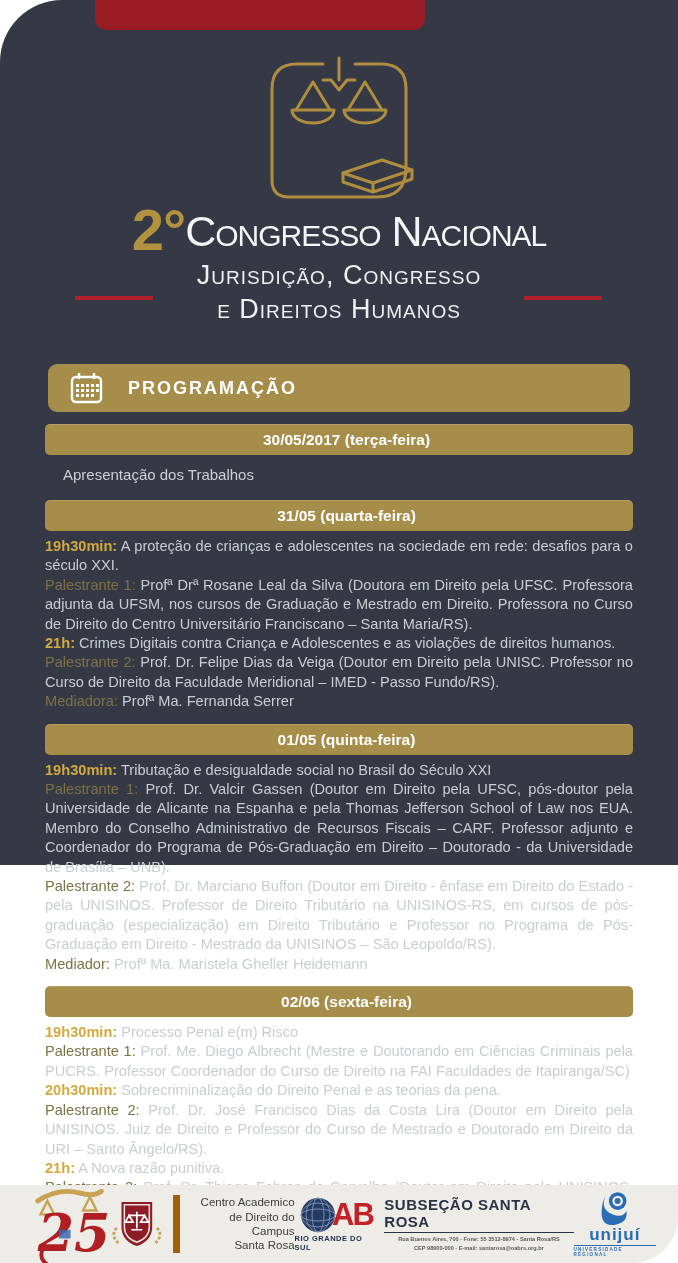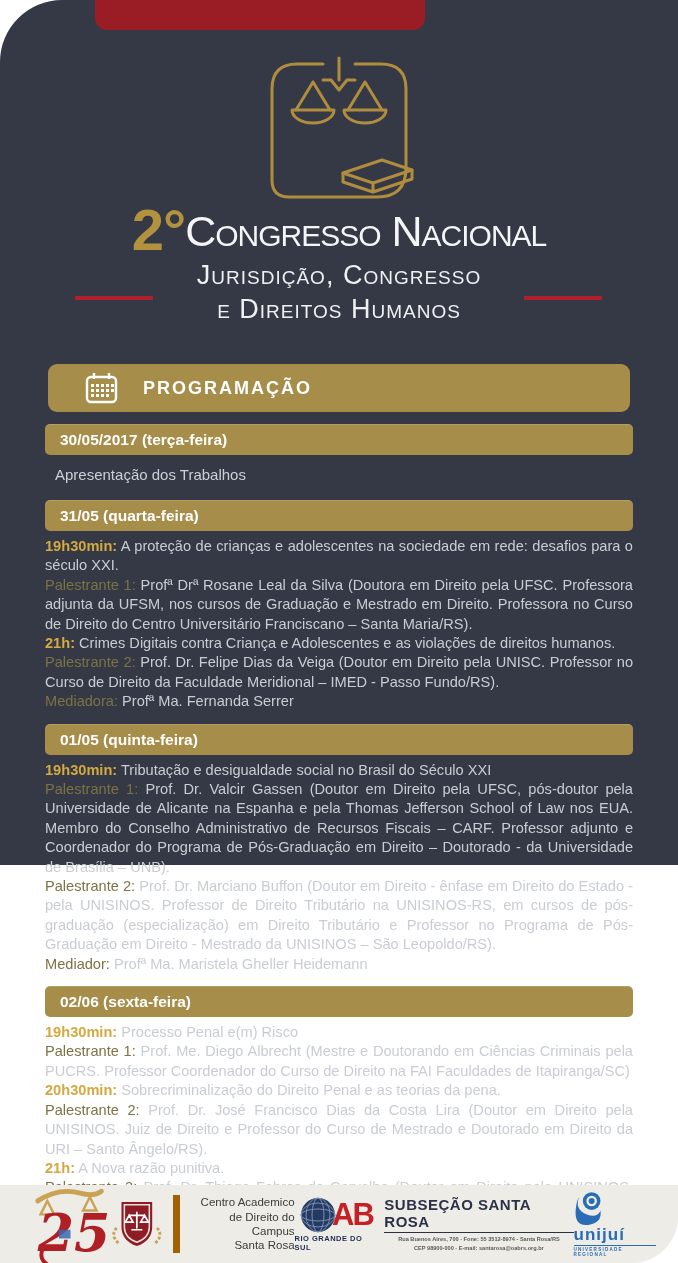--- a/index.html
+++ b/index.html
@@ -12,46 +12,46 @@
   
   .title-row{position:absolute;top:196px;left:0;width:100%;text-align:center;white-space:nowrap;}
   .edition{font-size:58px;font-weight:bold;color:#b2913f;letter-spacing:-1px;vertical-align:-4px;}
   .main-title{font-size:43px;color:#f4f5f6;font-variant:small-caps;letter-spacing:-1px;font-weight:400;}
   .subtitle{position:absolute;top:258px;left:0;width:100%;text-align:center;color:#eef0f2;}
   .subtitle .line{font-variant:small-caps;font-size:27px;letter-spacing:1px;line-height:34px;}
   .red-line{position:absolute;top:296px;width:78px;height:4px;background:#b11f2c;}
   .red-line.left{left:75px;}
   .red-line.right{right:76px;}
   
-  .prog-bar{position:absolute;top:364px;left:48px;right:48px;height:48px;background:#a78d4a;border-radius:9px;display:flex;align-items:center;padding-left:37px;box-sizing:border-box;}
+  .prog-bar{position:absolute;top:364px;left:48px;right:48px;height:48px;background:#a78d4a;border-radius:9px;display:flex;align-items:center;padding-left:22px;box-sizing:border-box;}
   .prog-bar .cal{width:36px;height:34px;margin-right:22px;}
   .prog-label{color:#ffffff;font-weight:bold;font-size:18px;letter-spacing:2px;}
   
   .sections{position:absolute;top:424px;left:0;width:678px;}
-  .date-bar{margin:0 45px;height:31px;background:#a78d4a;border-radius:5px;color:#ffffff;font-weight:bold;font-size:15.5px;line-height:31px;padding-left:15px;box-sizing:border-box;box-shadow:inset 0 1px 0 rgba(255,255,255,.15);}
+  .date-bar{margin:0 45px;height:31px;background:#a78d4a;border-radius:5px;color:#ffffff;font-weight:bold;font-size:15.5px;line-height:31px;padding-left:15px;box-sizing:border-box;box-shadow:inset 0 1px 0 rgba(255,255,255,.15);text-align:center;}
   .session-body{margin:6px 45px 12px 45px;}
   .entry{margin:0;font-size:14.6px;line-height:1.33;color:#c9cdd3;text-align:justify;}
-  .entry.plain{text-align:left;font-size:15px;color:#ccd0d6;margin:10px 5px 15px 10px;}
+  .entry.plain{text-align:left;font-size:15px;color:#ccd0d6;margin:10px 5px 15px 18px;}
   .lbl{font-weight:bold;}
   .lbl.time{color:#d4a93f;}
   .lbl.speaker{color:#7d7245;font-weight:normal;}
   .session{margin-bottom:12px;}
   
   .footer{position:absolute;left:0;bottom:0;width:678px;height:78px;background:#edece7;border-radius:0 0 46px 0;display:flex;align-items:center;justify-content:space-between;padding:0 22px 0 30px;box-sizing:border-box;}
   .logo-group{display:flex;align-items:center;}
   .centro-text{border-left:7px solid #a16207;padding-left:8px;margin-left:8px;color:#3c3c3a;font-size:11.5px;line-height:1.25;font-weight:normal;text-align:right;}
   .oab{display:flex;flex-direction:column;align-items:center;}
   .oab-row{display:flex;align-items:center;}
   .oab-ab{font-size:31px;font-weight:bold;color:#c42127;letter-spacing:-2px;margin-left:-4px;font-family:"Liberation Sans",sans-serif;}
   .oab-caption{font-size:7.5px;font-weight:bold;color:#1d2b4f;letter-spacing:.5px;margin-top:1px;}
   .subsecao{display:flex;flex-direction:column;align-items:center;margin-left:6px;}
   .subsecao-title{font-size:15px;font-weight:bold;color:#2b3247;letter-spacing:.5px;}
   .subsecao-rule{width:100%;height:1px;background:#2b3247;margin:2px 0 2px 0;}
   .subsecao-addr{font-size:5.6px;color:#5a5a58;line-height:1.5;text-align:center;font-weight:bold;}
-  .unijui{display:flex;flex-direction:column;}
+  .unijui{display:flex;flex-direction:column;align-items:center;}
   .unijui-name{font-size:17px;font-weight:bold;color:#2a6db5;letter-spacing:1px;margin-top:-2px;}
   .unijui-caption{font-size:4.6px;color:#2a6db5;font-weight:bold;letter-spacing:1.2px;border-top:1px solid #2a6db5;padding-top:1px;}
   .anniv{position:relative;width:82px;height:92px;}
 </style>
 </head>
 <body>
 
 <div class="poster">
   <div class="card">
     <div class="top-tab"></div>

